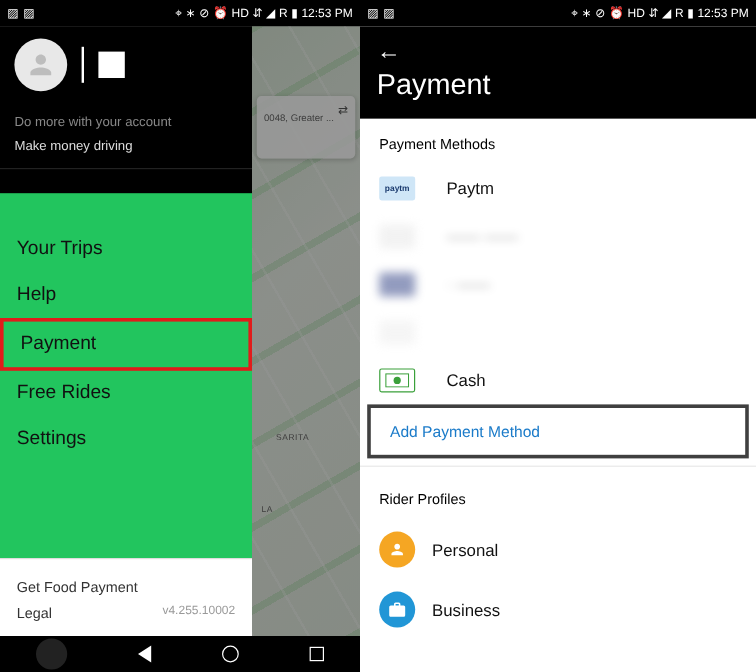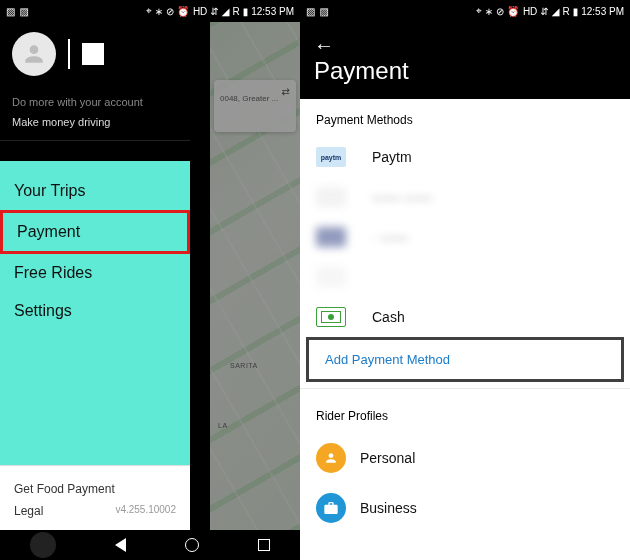--- a/index.html
+++ b/index.html
@@ -10,31 +10,31 @@
 .phone-right { width: 330px; }
 
 
 .status-bar { height: 22px; background: #000; color: #fff; display: flex; align-items: center; justify-content: space-between; padding: 0 6px; font-size: 10px; }
 .status-left { display: flex; gap: 4px; align-items: center; }
 .status-right { display: flex; gap: 3px; align-items: center; }
 .status-icon { font-size: 10px; }
 
 
 .drawer-area { position: relative; height: 508px; background: #000; display: flex; }
-.drawer { width: 190px; background: #000; color: #fff; display: flex; flex-direction: column; }
+.drawer { width: 210px; background: #000; color: #fff; display: flex; flex-direction: column; }
 .drawer-header { padding: 10px 12px 8px; }
 .avatar-row { display: flex; align-items: center; gap: 12px; }
 .avatar { width: 44px; height: 44px; border-radius: 50%; background: #e8e8e8; display: flex; align-items: center; justify-content: center; }
 .avatar svg { display: block; }
 .white-square { width: 22px; height: 22px; background: #fff; }
 .pipe { width: 2px; height: 30px; background: #fff; }
 .drawer-motto { color: #888; font-size: 11px; padding: 12px 12px 4px; }
 .drawer-link { color: #ddd; font-size: 11px; padding: 4px 12px 12px; }
 .drawer-sep { height: 1px; background: #222; margin: 0 0 20px 0; }
-.menu-items { background: #5eead4; color: #111; flex: 1; padding-top: 11px; }
+.menu-items { background: #22c55e; color: #111; flex: 1; padding-top: 28px; }
 .menu-item { padding: 10px 14px; font-size: 16px; color: #111; }
 .highlight-red { border: 3px solid #e11b1b; }
 .drawer-footer { margin-top: auto; background: #fff; color: #111; border-top: 1px solid #ddd; padding: 12px 14px 8px; }
 .footer-item { font-size: 12px; color: #333; padding: 4px 0; display: flex; justify-content: space-between; }
 .version { color: #999; font-size: 10px; }
 
 
 .map-peek { position: absolute; left: 210px; top: 0; width: 90px; height: 508px; background: linear-gradient(135deg, #d6e4d4 0%, #e8eee6 40%, #dfe8dc 100%); filter: brightness(0.6); }
 .map-peek::before { content: ""; position: absolute; inset: 0; background:
   repeating-linear-gradient(60deg, rgba(255,255,255,0.3) 0 2px, transparent 2px 40px),
@@ -118,20 +118,21 @@
             <div class="pipe"></div>
             <div class="white-square"></div>
           </div>
         </div>
         <div class="drawer-motto">Do more with your account</div>
         <div class="drawer-link">Make money driving</div>
         <div class="drawer-sep"></div>
 
         <div class="menu-items">
           <div class="menu-item">Your Trips</div>
+          <div class="menu-item">Help</div>
           <div class="menu-item highlight-red">Payment</div>
           <div class="menu-item">Free Rides</div>
           <div class="menu-item">Settings</div>
         </div>
 
         <div class="drawer-footer">
           <div class="footer-item">
               <span>Get Food Payment</span>
             </div>
           <div class="footer-item">

